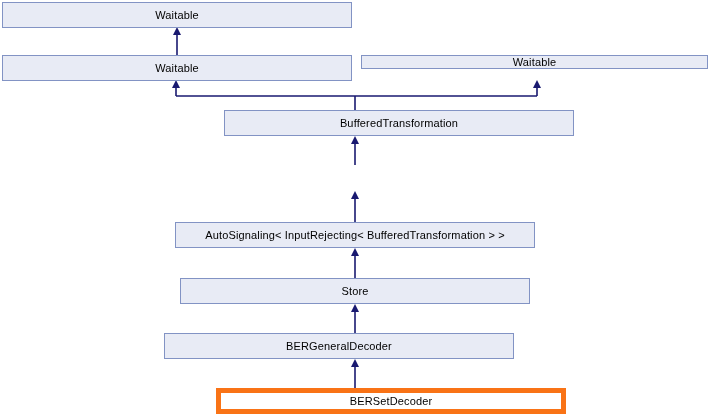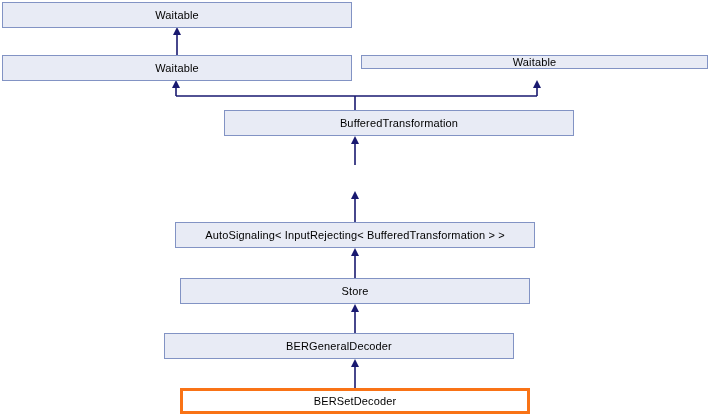--- a/index.html
+++ b/index.html
@@ -26,21 +26,22 @@
     border: 1px solid #8293c4;
     color: #000000;
     font-size: 11px;
     line-height: 1;
     letter-spacing: 0.15px;
     white-space: nowrap;
     z-index: 2;
   }
   .node.current {
     background: #ffffff;
-    border: 3px solid #f97316;
+    border: 5px solid #f97316;
+    margin-left: 36px;
   }
   .node .label {
     pointer-events: none;
   }
   svg.edges {
     position: absolute;
     left: 0;
     top: 0;
     width: 710px;
     height: 416px;

